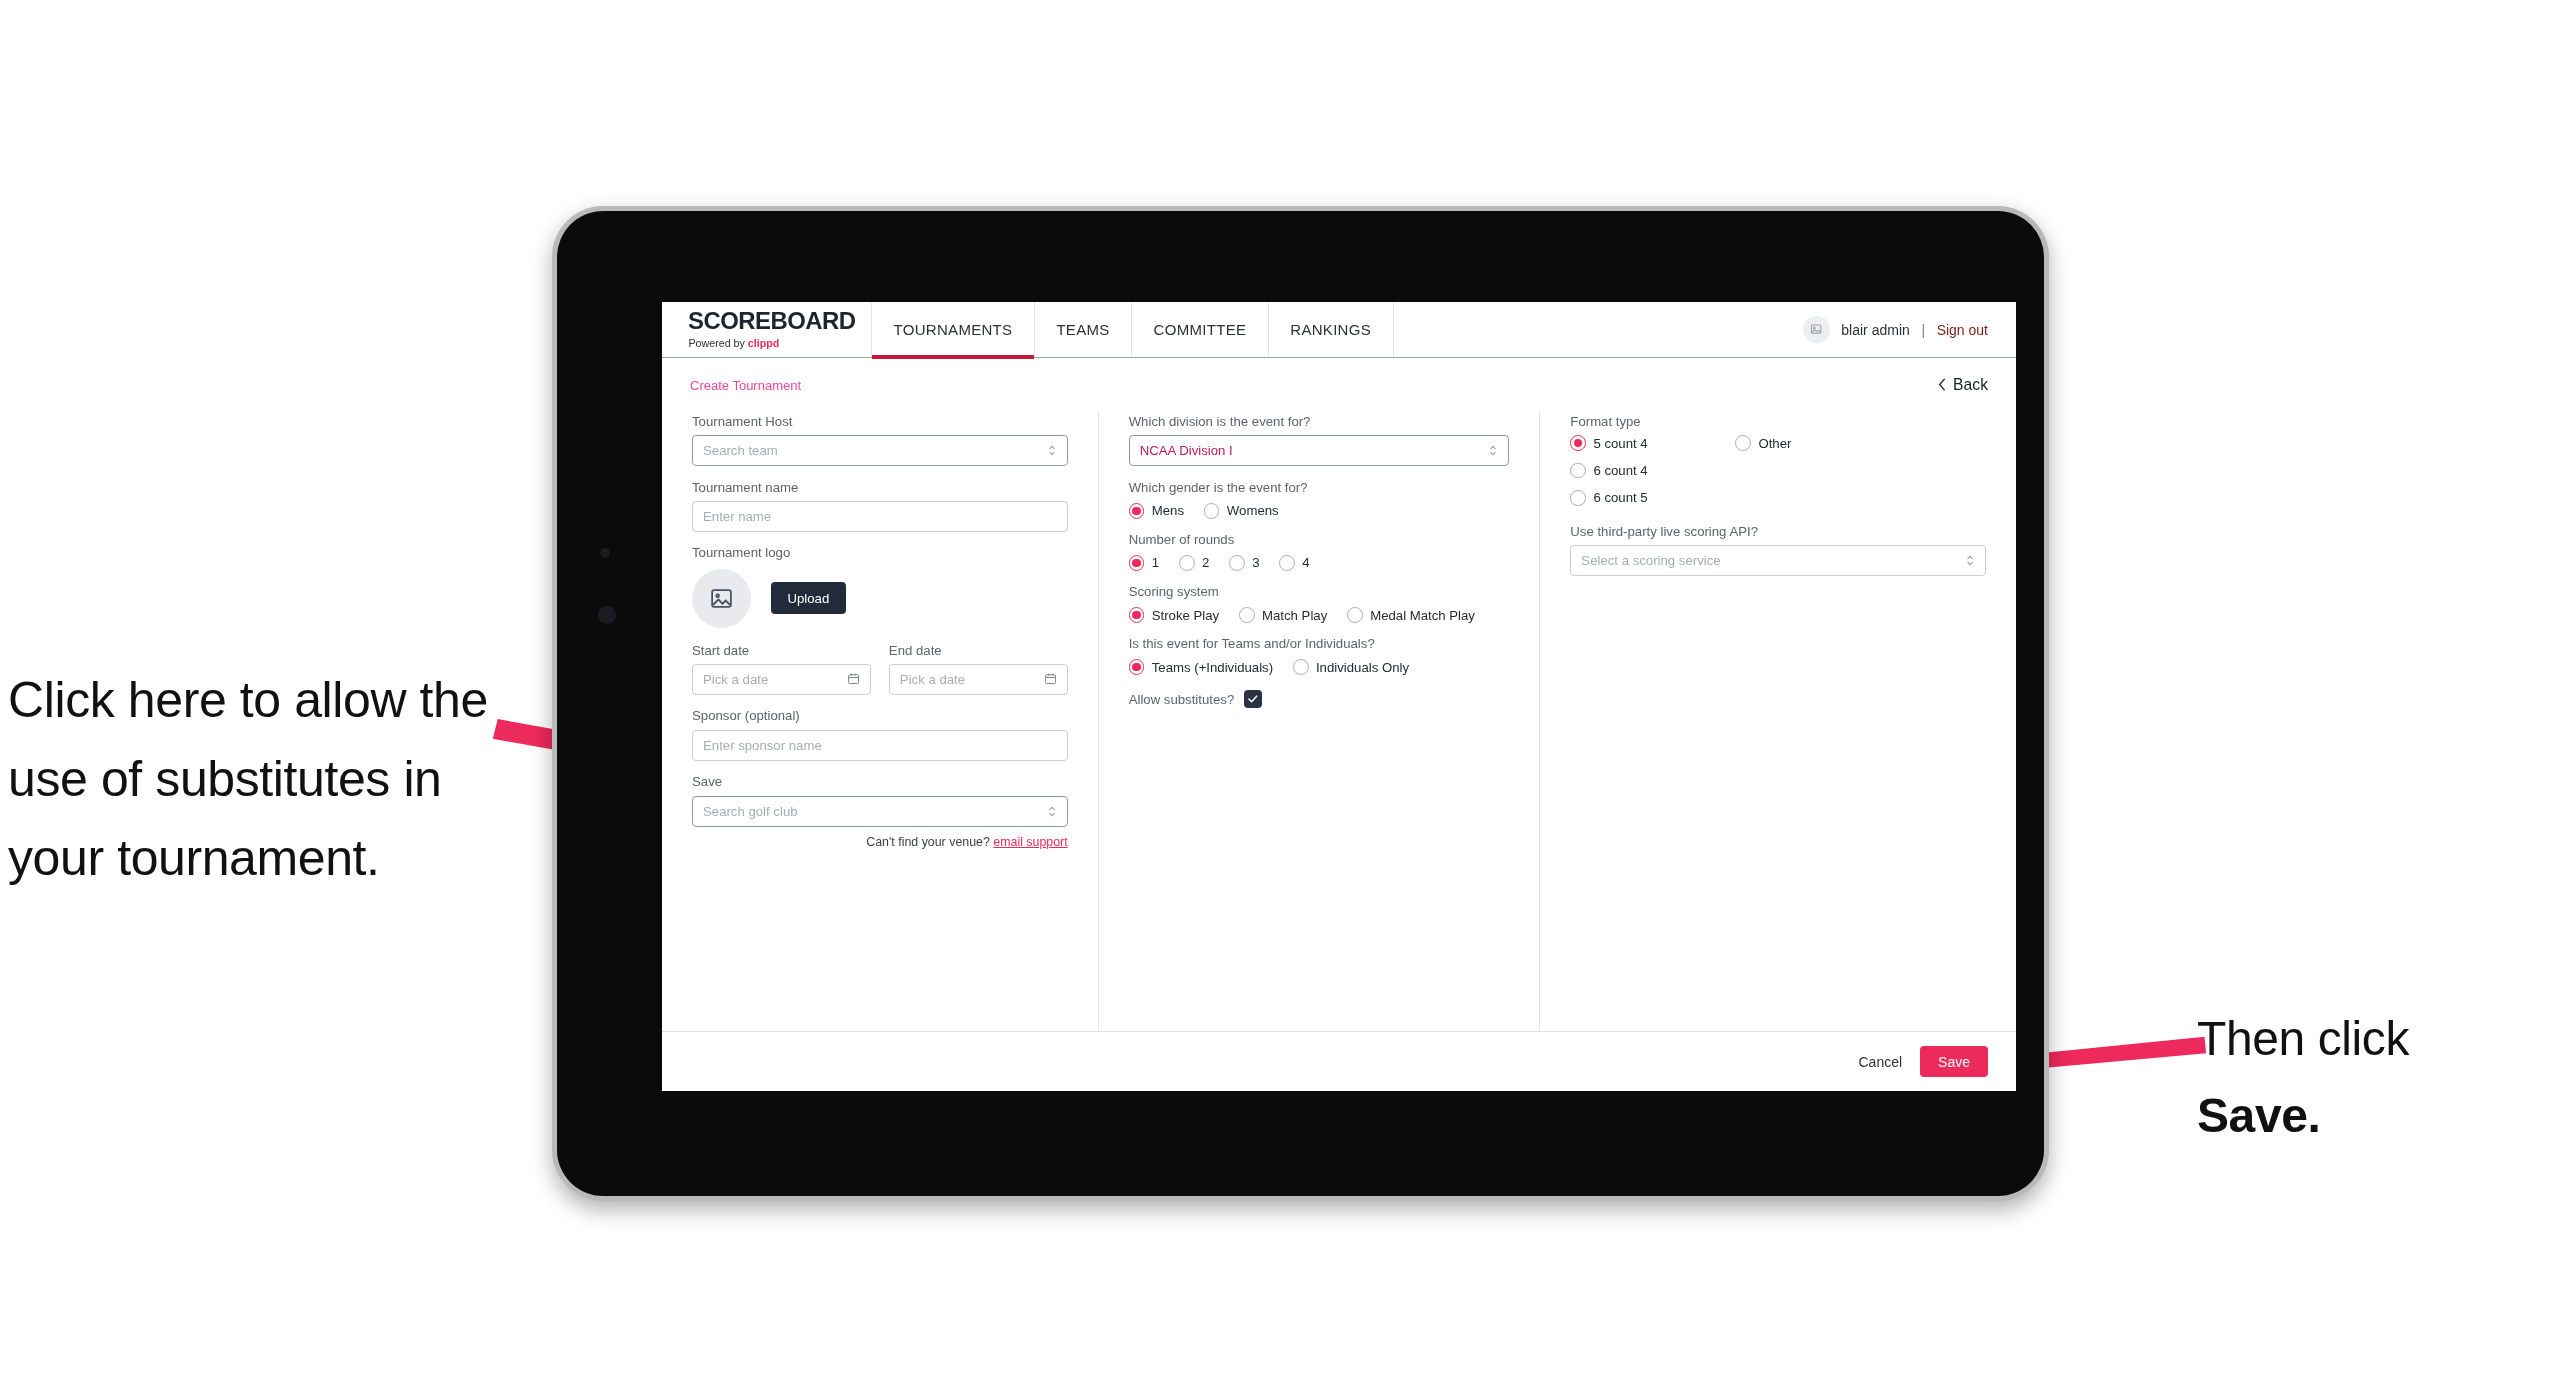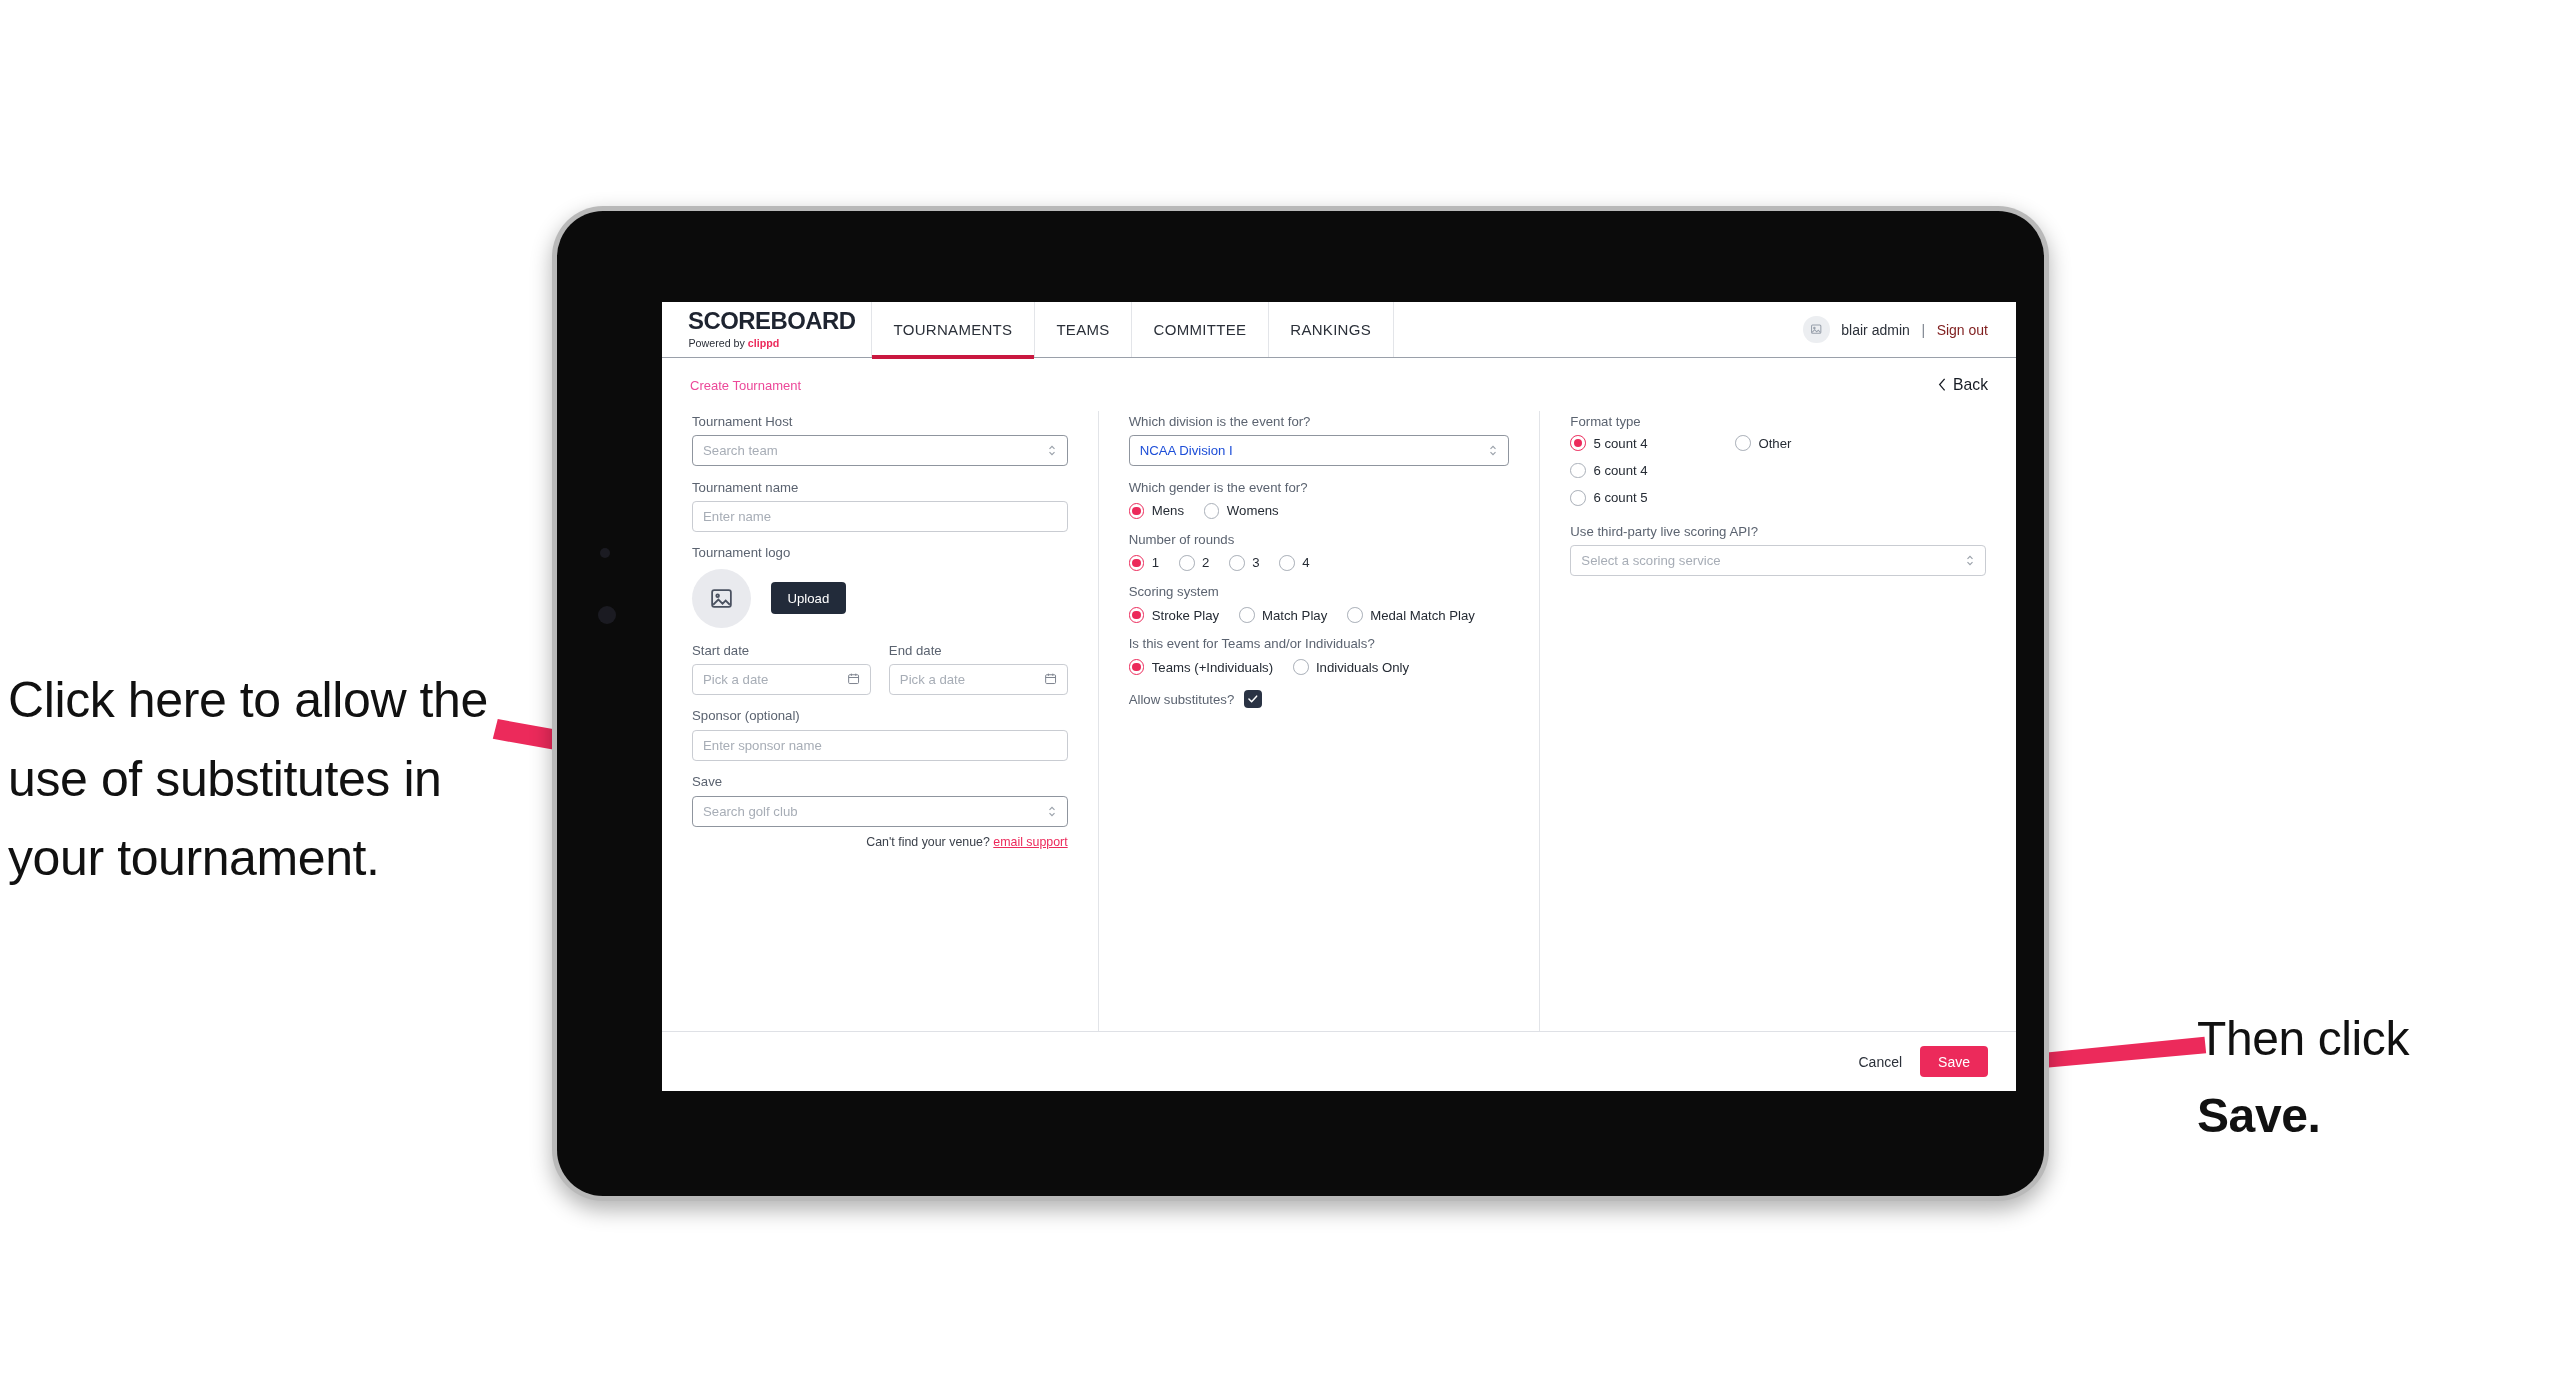--- a/index.html
+++ b/index.html
@@ -60,21 +60,21 @@
   #col1{width:436px;}
   #col2{width:442px;border-left:0.8px solid #e2e4e8;}
   #col3{width:477px;border-left:0.8px solid #e2e4e8;}
 
   .flabel{font-size:13.2px;color:#5b6370;margin:13.2px 0 6.6px 0;}
   .flabel.first{margin-top:3.3px;}
   .field{height:31px;border:0.8px solid #8f959e;border-radius:4.1px;
        display:flex;align-items:center;padding:0 10px;box-sizing:border-box;background:#fff;}
   .field.soft{border-color:#c9ccd2;}
   .field .ph{font-size:13.2px;color:#a7adb6;}
-  .field .val{font-size:13.2px;color:#1d4ed8;}
+  .field .val{font-size:13.2px;color:#be185d;}
   .field .caret{margin-left:auto;color:#9aa1aa;font-size:10.7px;line-height:.9;
        display:flex;flex-direction:column;}
 
   
   #logo-row{display:flex;align-items:center;gap:20px;margin-top:8.3px;}
   #logo-circle{width:59px;height:59px;border-radius:50%;background:#e9eaee;
        display:flex;align-items:center;justify-content:center;}
   #upload-btn{background:#222b3a;color:#ffffff;font-size:13.2px;border-radius:4.1px;
        padding:8.3px 16.5px;cursor:pointer;}
 

